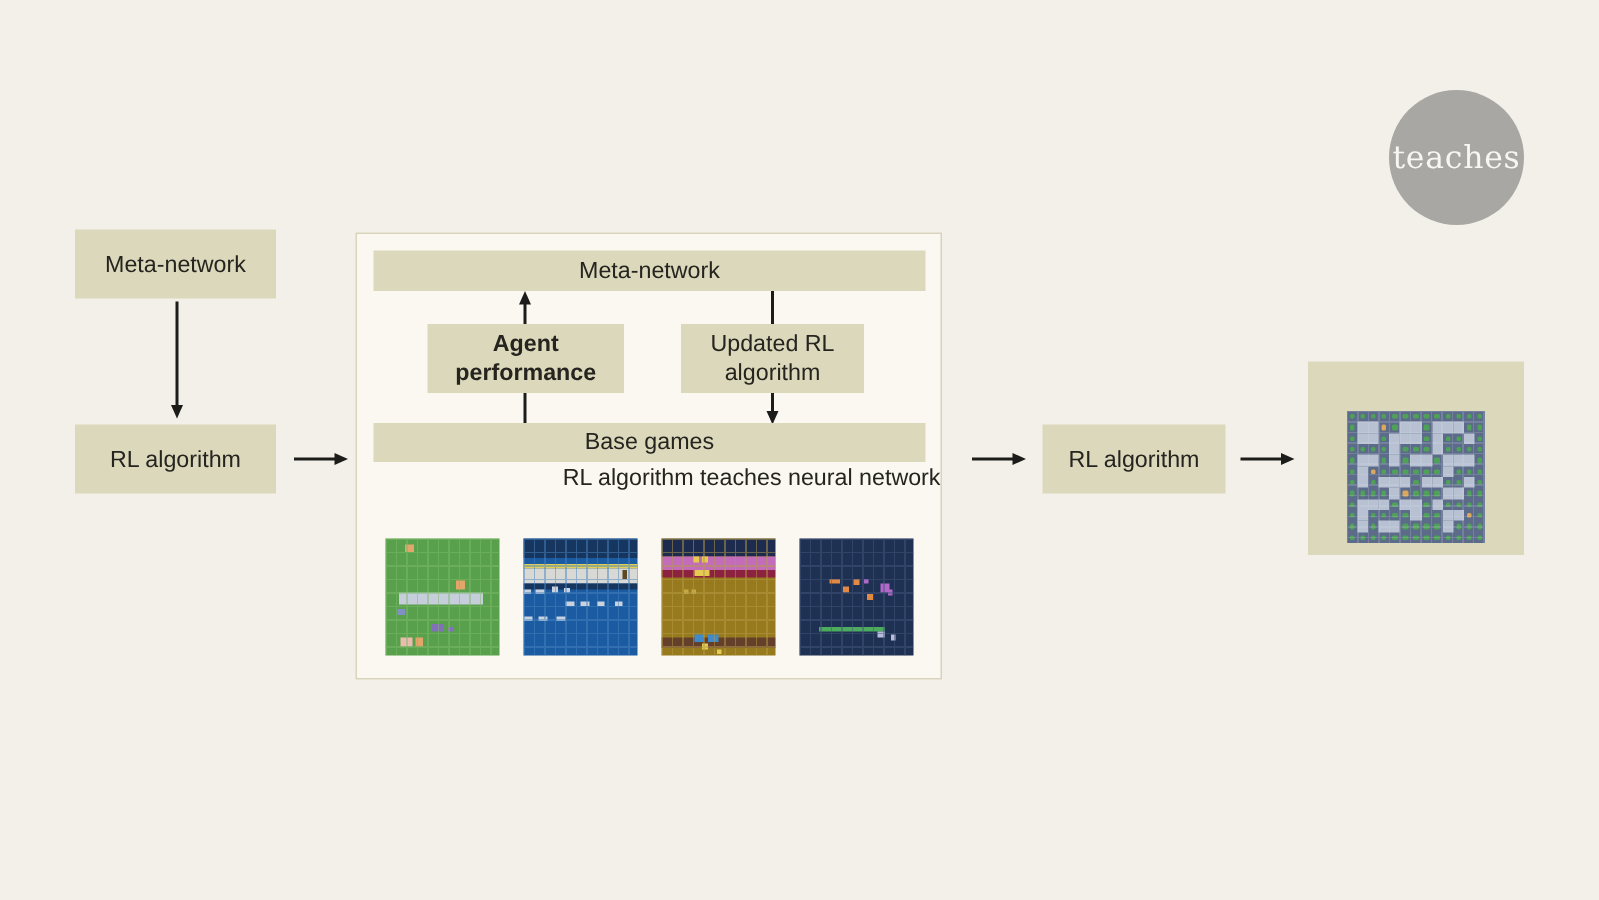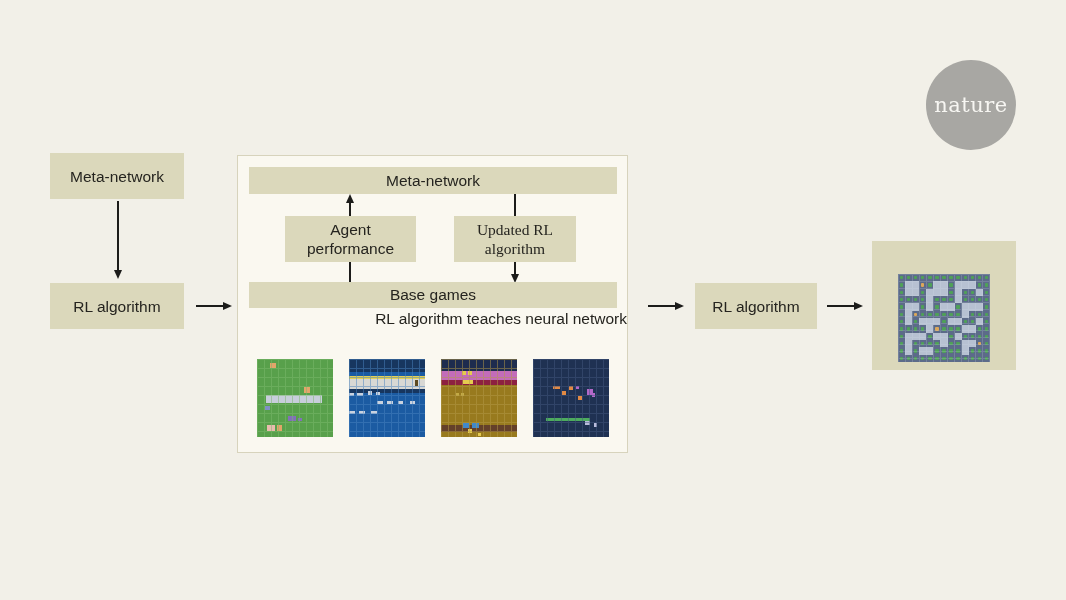--- a/index.html
+++ b/index.html
@@ -54,22 +54,22 @@
     box-sizing:border-box;
   }
   .bar{
     position:absolute;left:11px;right:10px;
     background:var(--box-fill,#dbd8bb);
     display:flex;align-items:center;justify-content:center;
     font-size:15.5px;
   }
   .bar.meta{top:11px;height:27px;}
   .bar.base{top:126px;height:26px;}
-  .panel .node.agent{left:47px;top:60px;width:131px;height:46px;}
-  .panel .node.updated{left:216px;top:60px;width:122px;height:46px;font-family:Liberation Serif, serif;}
+  .panel .node.agent{left:47px;top:60px;width:131px;height:46px;font-weight:bold;}
+  .panel .node.updated{left:216px;top:60px;width:122px;height:46px;}
   .caption{
     position:absolute;top:152px;left:0;right:0;
     text-align:right;font-size:15.5px;line-height:22px;
   }
   
   .games{
     position:absolute;left:0;right:0;top:203px;height:78px;
     display:flex;justify-content:center;gap:16px;
   }
   .game{
@@ -107,21 +107,21 @@
   .mz-wall{background:var(--maze-wall,#b7c1d2);}
   .mz-pellet{width:3.4px;height:3.4px;border-radius:1px;background:var(--maze-pellet,#4fa058);}
   .mz-pellet.mz-orange{background:var(--maze-orange,#dca75a);}
 </style>
 </head>
 <body>
 
 <div class="canvas">
 
   <div class="logo">
-    <span>nature</span>
+    <span>teaches</span>
   </div>
 
   <div class="node" style="left:50px;top:153px;width:134px;height:46px;">
     <span>Meta-network</span>
   </div>
 
   <div class="varrow" style="left:112px;top:201px;width:12px;height:78px;">
     <div class="shaft"></div>
     <div class="head"></div>
   </div>

